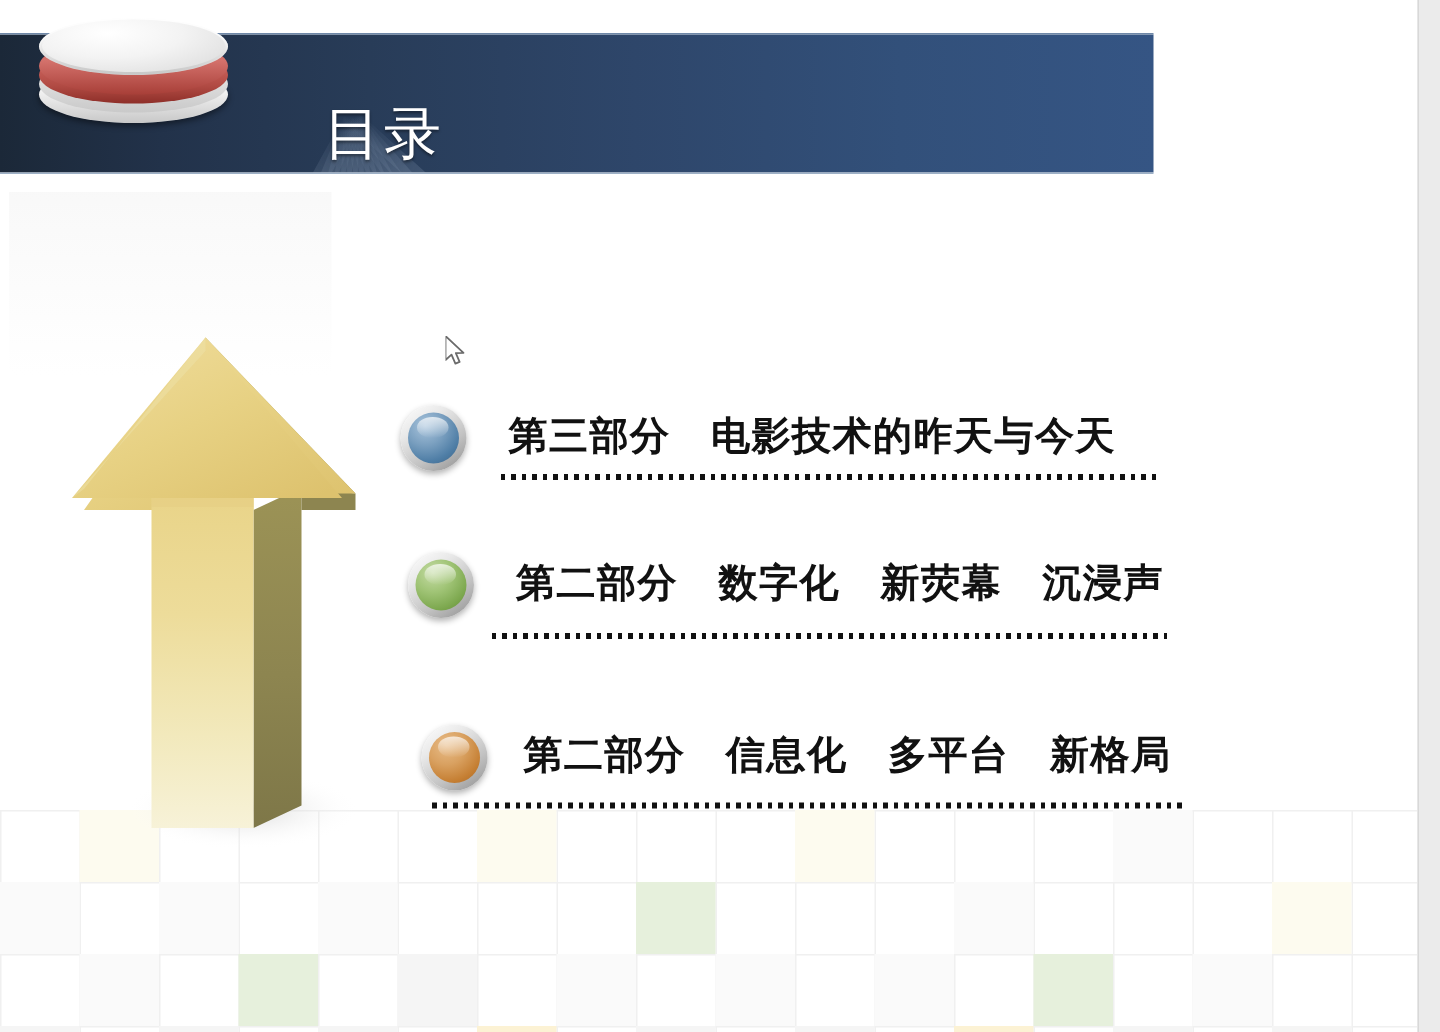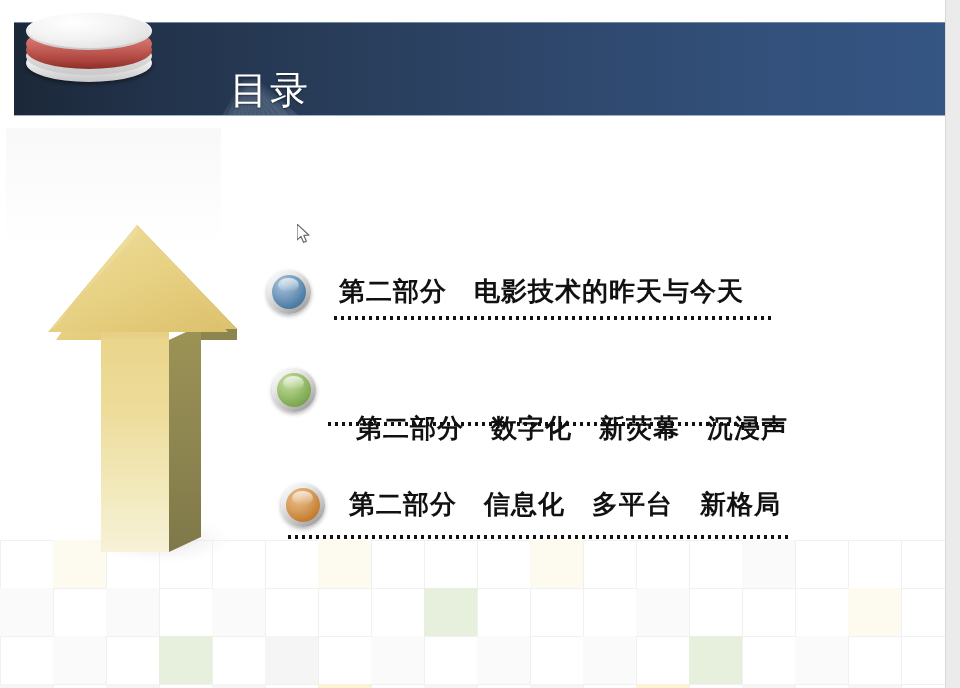--- a/index.html
+++ b/index.html
@@ -42,28 +42,27 @@
     position: absolute;
     left: 0; top: 0;
     width: 945px; height: 22px;
     background: #ffffff;
   }
 
   
   #header-banner {
     position: absolute;
     left: 0; top: 22px;
-    width: 945px; height: 94px;
+    width: 769px; height: 94px;
     background: linear-gradient(to right,
         #1b2838 0%, #22324a 14%, #283c58 32%,
         #2e466a 55%, #32507a 78%, #355584 100%);
     border-top: 1px solid #6f88a8;
     border-bottom: 1px solid #9db0c6;
     overflow: hidden;
-    margin-left: 14px;
   }
   
   #header-rays {
     position: absolute;
     left: 95px; top: -90px;
     width: 280px; height: 280px;
     opacity: .55;
     pointer-events: none;
   }
   #header-rays span {
@@ -208,21 +207,21 @@
     height: 46px;
     line-height: 46px;
     white-space: nowrap;
     font-family: "DejaVu Sans", "Liberation Sans", sans-serif;
     font-size: 26px;
     font-weight: bold;
     color: #111111;
     letter-spacing: 1px;
   }
   #toc-row-0 .toc-label { left: 72px; }
-  #toc-row-1 .toc-label { left: 84px; margin-top: 39px; }
+  #toc-row-1 .toc-label { left: 72px; }
   #toc-row-2 .toc-label { left: 68px; }
 
   .toc-rule {
     position: absolute;
     height: 4px;
     background-image: repeating-linear-gradient(to right,
         #111111 0px, #111111 3px, rgba(0,0,0,0) 3px, rgba(0,0,0,0) 7px);
   }
   #toc-row-0 .toc-rule { left: 67px; top: 48px; width: 440px; }
   #toc-row-1 .toc-rule { left: 56px; top: 56px; width: 450px; }
@@ -378,21 +377,21 @@
         <polygon points="57,110 125,110 125,116 57,116" fill="#e4cd80" opacity="0.45"></polygon>
 
         <polygon points="4,110 12,104 93,3 93,12" fill="#eee2a8" opacity="0.5"></polygon>
       </svg>
     </div>
 
     <div class="toc-row" id="toc-row-0">
       <div class="bullet">
         <div class="orb orb-blue"></div>
       </div>
-      <div class="toc-label">第二部分　电影技术的昨天与今天</div>
+      <div class="toc-label">第三部分　电影技术的昨天与今天</div>
       <div class="toc-rule"></div>
     </div>
 
     <div class="toc-row" id="toc-row-1">
       <div class="bullet">
         <div class="orb orb-green"></div>
       </div>
       <div class="toc-label">第二部分　数字化　新荧幕　沉浸声</div>
       <div class="toc-rule"></div>
     </div>

